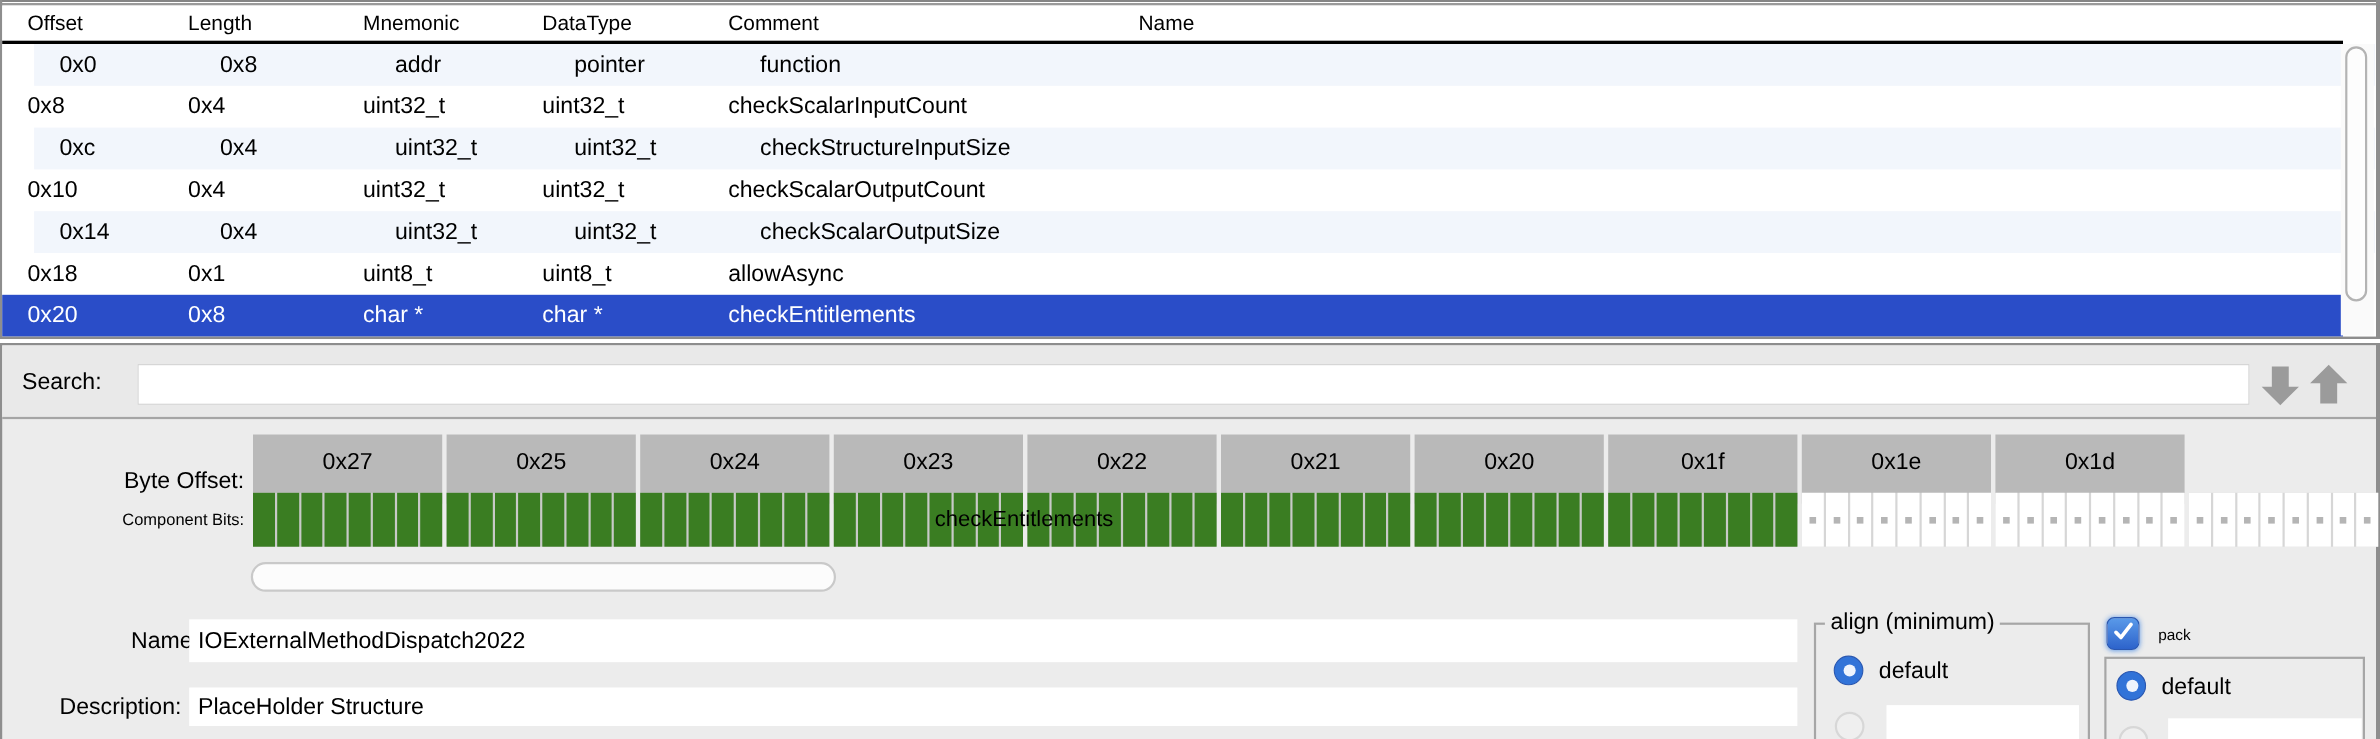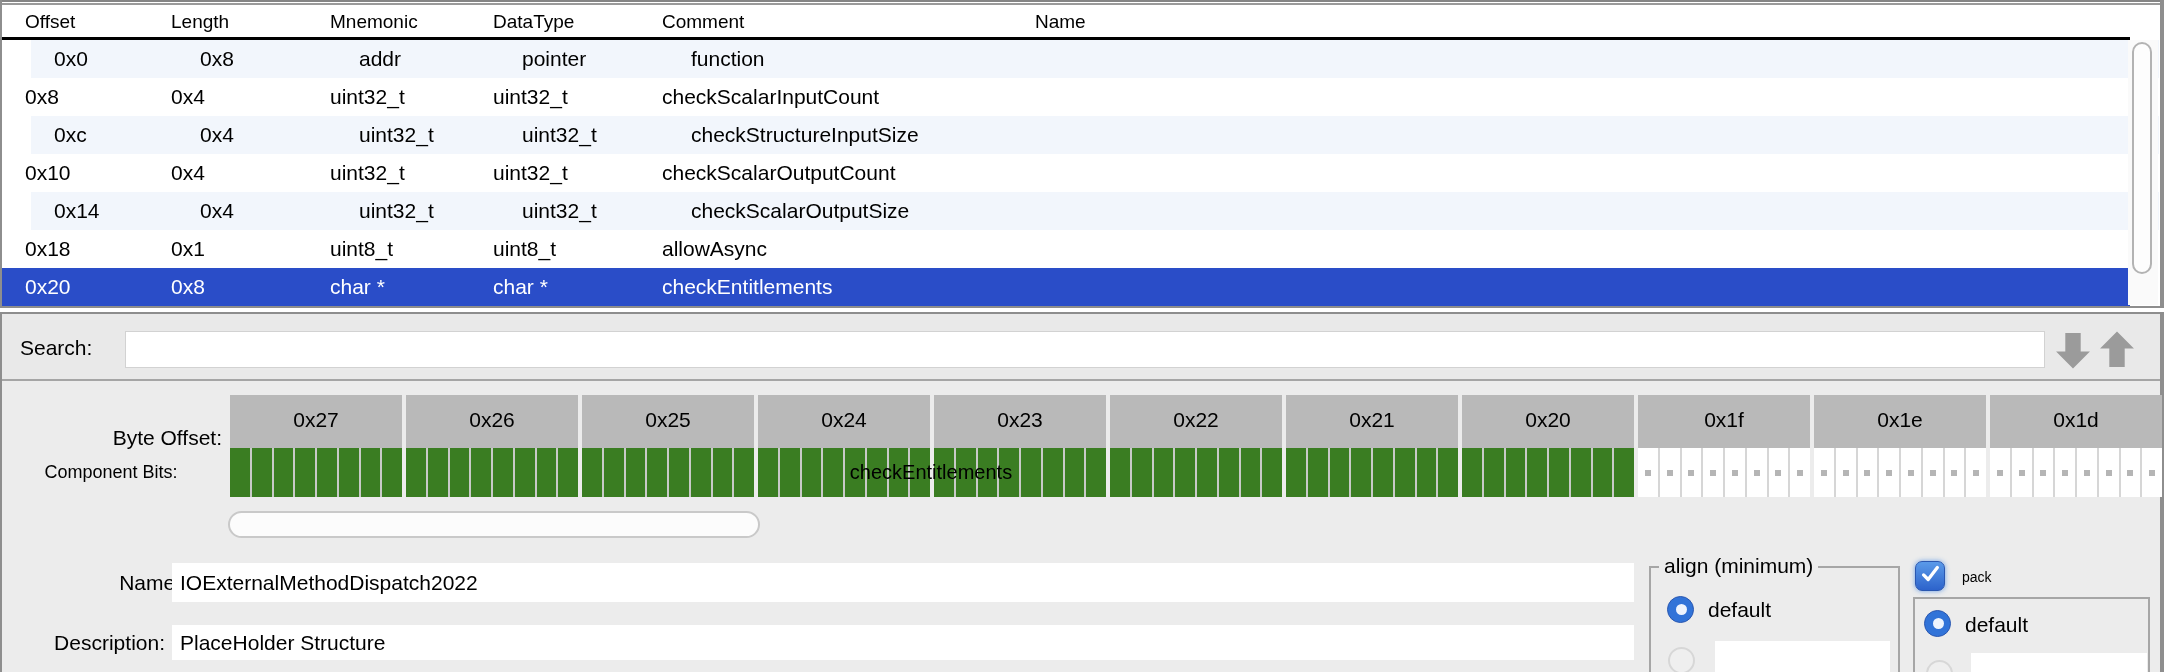--- a/index.html
+++ b/index.html
@@ -45,21 +45,21 @@
     font-family:"Liberation Sans",sans-serif;}
   .arrow-btn{top:330px;width:38px;height:40px;background:transparent;border:none;padding:0;cursor:pointer;}
   #search-next{left:2054px;} #search-prev{left:2098px;}
   .arrow-btn svg{width:100%;height:100%;display:block;}
 
   
   #byte-offset-label{left:0;top:413px;width:222px;height:50px;line-height:50px;text-align:right;font-size:21px;}
   #byte-offset-row{left:230px;top:395px;display:flex;column-gap:4px;}
   .byte-cell{width:172px;height:63px;background:var(--byte_cell_gray,#b9b9b9);
     text-align:center;line-height:50px;font-size:21px;}
-  #component-bits-label{left:0;top:448px;width:222px;height:49px;line-height:49px;text-align:center;font-size:18px;}
+  #component-bits-label{left:0;top:448px;width:222px;height:49px;line-height:49px;text-align:right;font-size:15px;}
   #component-bits-row{left:230px;top:448px;display:flex;column-gap:4px;}
   .bit-group{width:172px;height:49px;display:flex;column-gap:2px;box-sizing:border-box;}
   .bit-group.filled{background:#c8cac8;}
   .bit-group.empty{background:#d6d6d6;}
   .bit{flex:1;display:flex;align-items:center;justify-content:center;}
   .bit-group.filled .bit{background:var(--bits_green,#3a7d22);}
   .bit-group.empty .bit{background:#ffffff;}
   .bit-group.empty .bit::after{content:"";width:6px;height:6px;background:#b5b5b5;}
   #bits-field-label{left:230px;top:448px;width:1402px;height:49px;line-height:49px;
     text-align:center;font-size:20px;pointer-events:none;}
@@ -199,21 +199,20 @@
   <span>
     <svg viewBox="0 0 24 26">
         <path d="M12 1l11 11h-6v12H7V12H1z" fill="#9b9b9b"></path>
       </svg>
   </span>
 </button>
 
 <div class="abs" id="byte-offset-label">Byte Offset:</div>
 <div class="abs" id="byte-offset-row">
     <div class="byte-cell">0x27</div>
-    <div class="byte-cell">0x26</div>
     <div class="byte-cell">0x25</div>
     <div class="byte-cell">0x24</div>
     <div class="byte-cell">0x23</div>
     <div class="byte-cell">0x22</div>
     <div class="byte-cell">0x21</div>
     <div class="byte-cell">0x20</div>
     <div class="byte-cell">0x1f</div>
     <div class="byte-cell">0x1e</div>
     <div class="byte-cell">0x1d</div>
   </div>

